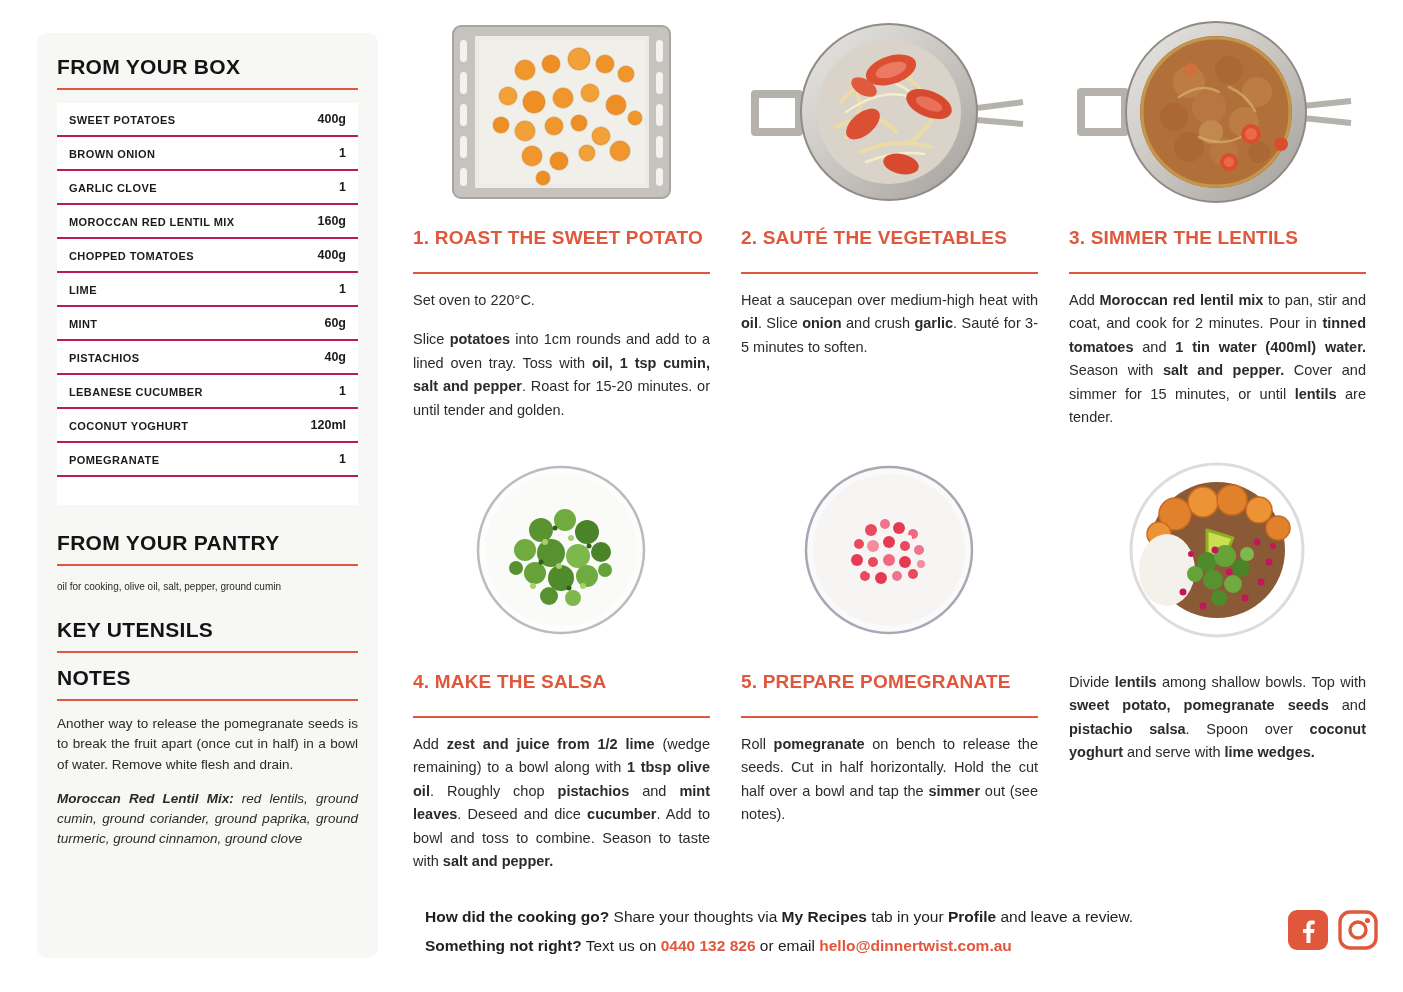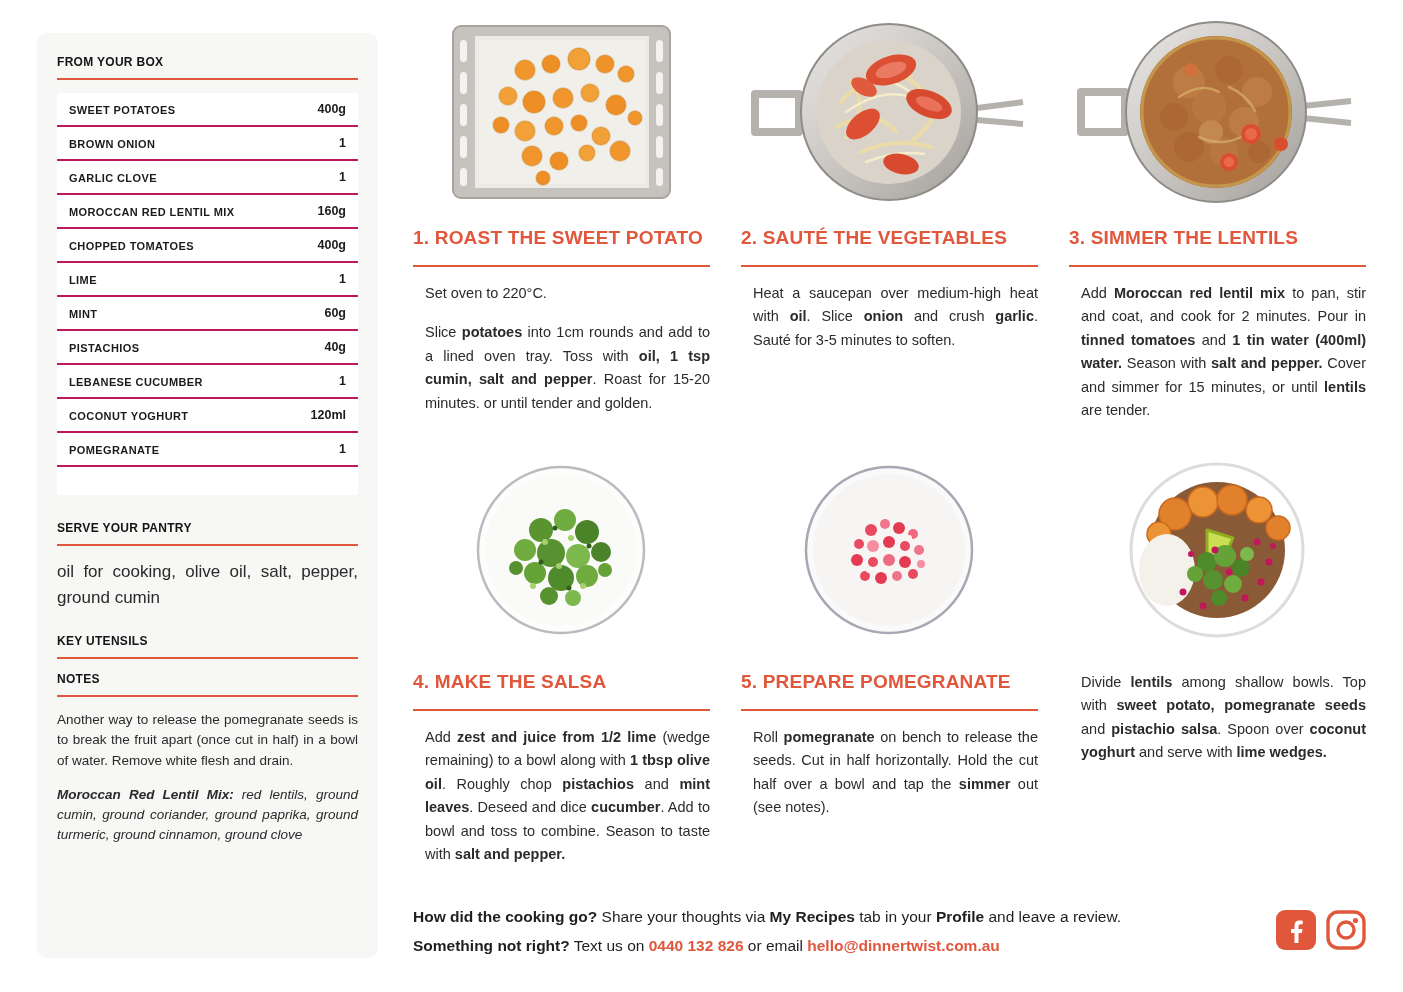--- a/index.html
+++ b/index.html
@@ -2,48 +2,48 @@
 <html><head>
 <meta charset="utf-8">
 <style>
   html,body{margin:0;padding:0;background:#ffffff;}
   .page{position:relative;width:1403px;height:992px;background:#ffffff;overflow:hidden;
         font-family:"Liberation Sans", sans-serif;color:#232323;}
 
   
   .sidebar{position:absolute;left:37px;top:33px;width:341px;height:925px;
            background:#f7f7f5;border-radius:10px;padding:22px 20px;box-sizing:border-box;}
-  .side-h{font-size:12px;font-weight:800;color:#141414;letter-spacing:.3px;
+  .side-h{font-size:21px;font-weight:800;color:#141414;letter-spacing:.3px;
           border-bottom:2px solid #e0573c;padding-bottom:9px;margin:0 0 13px 0;}
   .ing-card{background:#ffffff;border-radius:2px;margin-bottom:26px;padding-bottom:28px;}
   .ing-row{display:flex;justify-content:space-between;align-items:flex-end;
            padding:9px 12px;border-bottom:2px solid #be185d;}
   .ing-name{font-size:11px;font-weight:700;letter-spacing:.4px;color:#1b1b1b;text-transform:uppercase;}
   .ing-qty{font-size:12.5px;font-weight:700;color:#1b1b1b;}
-  .side-text{font-size:17px;line-height:1.5;color:#2a2a2a;text-align:justify;margin:0 0 24px 0;}
+  .side-text{font-size:10px;line-height:1.5;color:#2a2a2a;text-align:justify;margin:0 0 24px 0;}
   .side-text.no-j{text-align:left;}
   .notes p{font-size:13.5px;line-height:1.5;color:#2a2a2a;text-align:justify;margin:0 0 14px 0;}
   .notes .ital{font-style:italic;}
   .notes .bold-ital{font-style:italic;font-weight:700;}
 
   
   .main{position:absolute;left:413px;top:8px;width:953px;}
   .steps{display:grid;grid-template-columns:297px 297px 297px;column-gap:31px;}
   .step{height:447px;}
   .photo{height:207px;display:flex;align-items:center;justify-content:center;margin-bottom:12px;}
   .row2 .photo{height:190px;margin-bottom:26px;}
   .photo svg{display:block;}
   .step-title{color:#e0573c;font-size:19px;font-weight:800;letter-spacing:.2px;
-              border-bottom:2px solid #e0573c;padding-bottom:16px;margin:0 0 15px 0;}
-  .step-text p{font-size:14.5px;line-height:1.62;text-align:justify;color:#2b2b2b;margin:0 0 16px 12px;}
+              border-bottom:2px solid #e0573c;padding-bottom:23px;margin:0 0 15px 0;}
+  .step-text p{font-size:14.5px;line-height:1.62;text-align:justify;color:#2b2b2b;margin:0 0 16px 0;}
   .b{font-weight:700;}
   .accent{color:#e0573c;}
 
   
-  .footer{position:absolute;left:413px;top:906px;width:953px;}
+  .footer{position:absolute;left:425px;top:906px;width:953px;}
   .footer p{font-size:15.5px;line-height:1.45;color:#1f1f1f;margin:0 0 7px 0;}
   .social{position:absolute;right:0;top:4px;display:flex;gap:10px;}
   .social svg{display:block;cursor:pointer;}
 </style>
 </head>
 <body>
 
 <div class="page">
 
   <aside class="sidebar">
@@ -88,21 +88,21 @@
         <div class="ing-row">
           <span class="ing-name">COCONUT YOGHURT</span>
           <span class="ing-qty">120ml</span>
         </div>
         <div class="ing-row">
           <span class="ing-name">POMEGRANATE</span>
           <span class="ing-qty">1</span>
         </div>
       </div>
 
-    <h2 class="side-h">SERVE YOUR PANTRY</h2>
+    <h2 class="side-h">FROM YOUR PANTRY</h2>
     <p class="side-text">oil for cooking, olive oil, salt, pepper, ground cumin</p>
 
     <h2 class="side-h">KEY UTENSILS</h2>
 
     <h2 class="side-h">NOTES</h2>
     <div class="notes">
       <p>Another way to release the pomegranate seeds is to break the fruit apart (once cut in half) in a bowl of water. Remove white flesh and drain.</p>
       <p><span class="bold-ital">Moroccan Red Lentil Mix:</span><span class="ital"> red lentils, ground cumin, ground coriander, ground paprika, ground turmeric, ground cinnamon, ground clove</span></p>
     </div>
   </aside>

